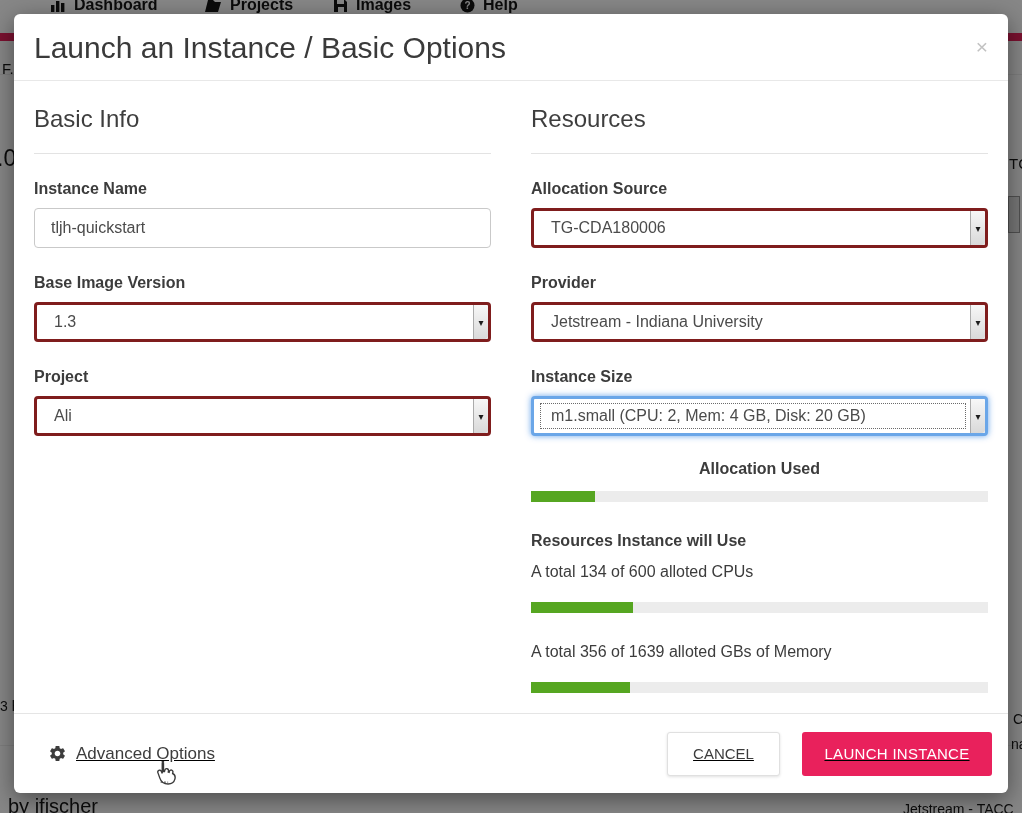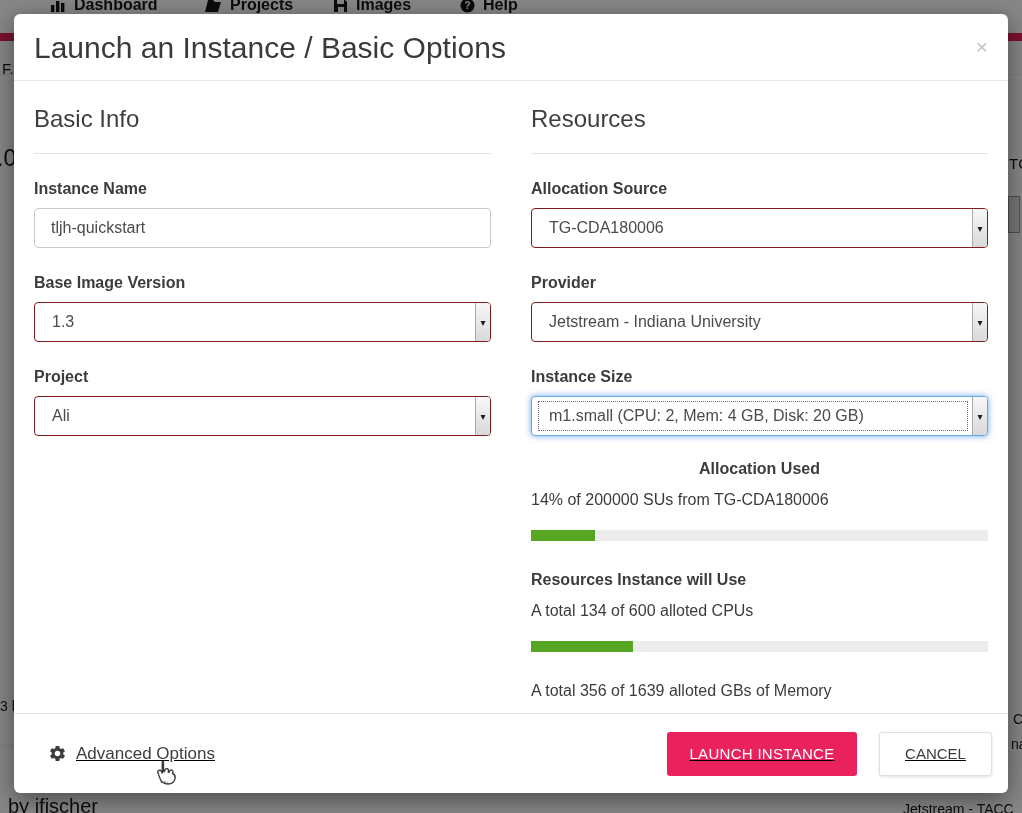--- a/index.html
+++ b/index.html
@@ -42,21 +42,21 @@
   .section-heading { font-size:24px; font-weight:400; color:#3e3e3e; line-height:28px;
                      margin:4px 0 26px; padding-bottom:20px; border-bottom:1px solid #e3e3e3; }
   .field-label { font-size:16px; font-weight:bold; color:#3c3c3c; margin-bottom:10px; }
   .group-heading { font-size:16px; font-weight:bold; color:#3c3c3c; margin-bottom:13px; }
   .sub-text { font-size:16px; color:#3c3c3c; margin-bottom:21px; }
 
   .text-input { display:block; width:100%; height:40px; border:1px solid #c9c9c9;
                 border-radius:4px; padding:0 16px; font-size:16px; color:#4b4b4b;
                 font-family:"Liberation Sans",sans-serif; margin-bottom:26px; }
 
-  .select { height:40px; border:1px solid #7f1d1d; border-radius:4px; background:#fff;
+  .select { height:40px; border:3px solid #7f1d1d; border-radius:4px; background:#fff;
             display:flex; align-items:stretch; margin-bottom:26px; cursor:pointer; }
   .select-value { flex:1; display:flex; align-items:center; font-size:16px; color:#4b4b4b;
                   margin:4px 4px 4px 6px; padding-left:10px; border:1px dotted transparent; }
   .caret-strip { width:15px; display:flex; align-items:center; justify-content:center;
                  background:linear-gradient(#f7f7f7,#d9d9d9); border-left:1px solid #ababab;
                  border-radius:0 3px 3px 0; }
   .caret-strip::after { content:"▾"; font-size:10px; color:#1c1c1c; }
   .select.focused { border-color:#6aa6e8; box-shadow:0 0 6px rgba(77,148,230,.85); }
   .select.focused .select-value { border-color:#6b6b6b; }
 
@@ -172,21 +172,20 @@
         <span class="caret-strip"></span>
       </div>
 
       <div class="field-label">Instance Size</div>
       <div class="select focused">
         <span class="select-value">m1.small (CPU: 2, Mem: 4 GB, Disk: 20 GB)</span>
         <span class="caret-strip"></span>
       </div>
 
       <div class="group-heading" style="margin-top:-2px;text-align:center;">Allocation Used</div>
-      <div class="sub-text">14% of 200000 SUs from TG-CDA180006</div>
       <div class="progress">
         <div class="fill" style="width: 14%;"></div>
       </div>
 
       <div class="group-heading">Resources Instance will Use</div>
       <div class="sub-text">A total 134 of 600 alloted CPUs</div>
       <div class="progress">
         <div class="fill" style="width: 22.3%;"></div>
       </div>
 
@@ -204,17 +203,17 @@
         </svg>
       <span>Advanced Options</span>
     </button>
 
     <svg class="hand-cursor" width="26" height="30" viewBox="0 0 20 24">
       <path d="M7.3 2.2c.9 0 1.5.7 1.5 1.5v6.2l.8.1.3-1.1c.2-.8 1-1.3 1.8-1.1.8.2 1.2 1 1.1 1.8l-.2.9.7.2.2-.8c.2-.8 1-1.2 1.8-1 .8.2 1.2 1 1 1.8l-.2.9c1.8.8 2.4 2.2 1.8 4.5-.7 2.6-2.4 3.9-5.4 3.9-3.8 0-5.7-1.7-6.7-4.9l-1.5-4.2c-.3-.8.2-1.7 1-1.9.7-.2 1.4.2 1.7.8l.8 1.7V3.7c0-.8.6-1.5 1.5-1.5z" fill="#ffffff" stroke="#3a3a3a" stroke-width="1.1"></path>
       <path d="M6.5 18.5h6" stroke="#3a3a3a" stroke-width="0.8" stroke-dasharray="1.5,1.2" fill="none"></path>
     </svg>
 
     <div class="footer-buttons">
+      <button class="btn btn-cancel">CANCEL</button>
       <button class="btn btn-launch">LAUNCH INSTANCE</button>
-      <button class="btn btn-cancel">CANCEL</button>
     </div>
   </div>
 </div>
 
 </body></html>

